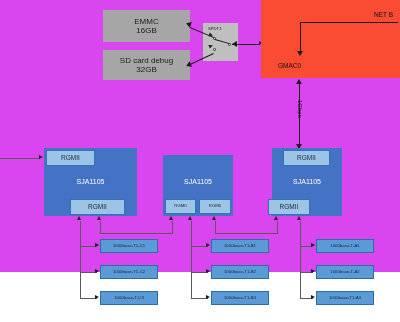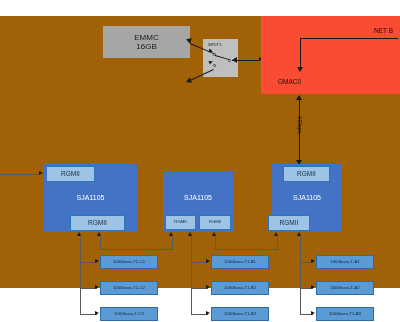--- a/index.html
+++ b/index.html
@@ -7,22 +7,21 @@
     background: #ffffff;
   }
   body {
     width: 400px; height: 322px;
     font-family: "Liberation Sans", sans-serif;
     overflow: hidden;
   }
   #canvas {
     position: relative;
     width: 400px; height: 272px;
-    background: #a16207;
-    margin-top: 16px;
+    background: #d946ef;
   }
   .box {
     position: absolute;
     box-sizing: border-box;
     display: flex;
     align-items: center;
     justify-content: center;
     text-align: center;
     line-height: 1.15;
   }
@@ -151,20 +150,24 @@
 </head>
 <body>
 
 <div id="canvas">
 
   <div class="box mem" style="left:103px; top:10px; width:87px; height:32px;">
     <span>EMMC</span>
     <span>16GB</span>
   </div>
 
+  <div class="box mem" style="left:103px; top:50px; width:87px; height:30px;">
+    <span>SD card debug</span>
+    <span>32GB</span>
+  </div>
 
   <div class="box spdt" style="left:203px; top:23px; width:35px; height:38px;"></div>
   <div class="spdt-label" style="left:208px; top:26px;">SPDT1</div>
 
   <div class="sw-dot" style="left:213px; top:37px;"></div>
   <div class="sw-dot" style="left:213px; top:48px;"></div>
   <div class="sw-dot" style="left:228px; top:43px;"></div>
 
   <div class="diag" style="left:215px; top:39px; width:15px; transform: rotate(16deg);"></div>
 

